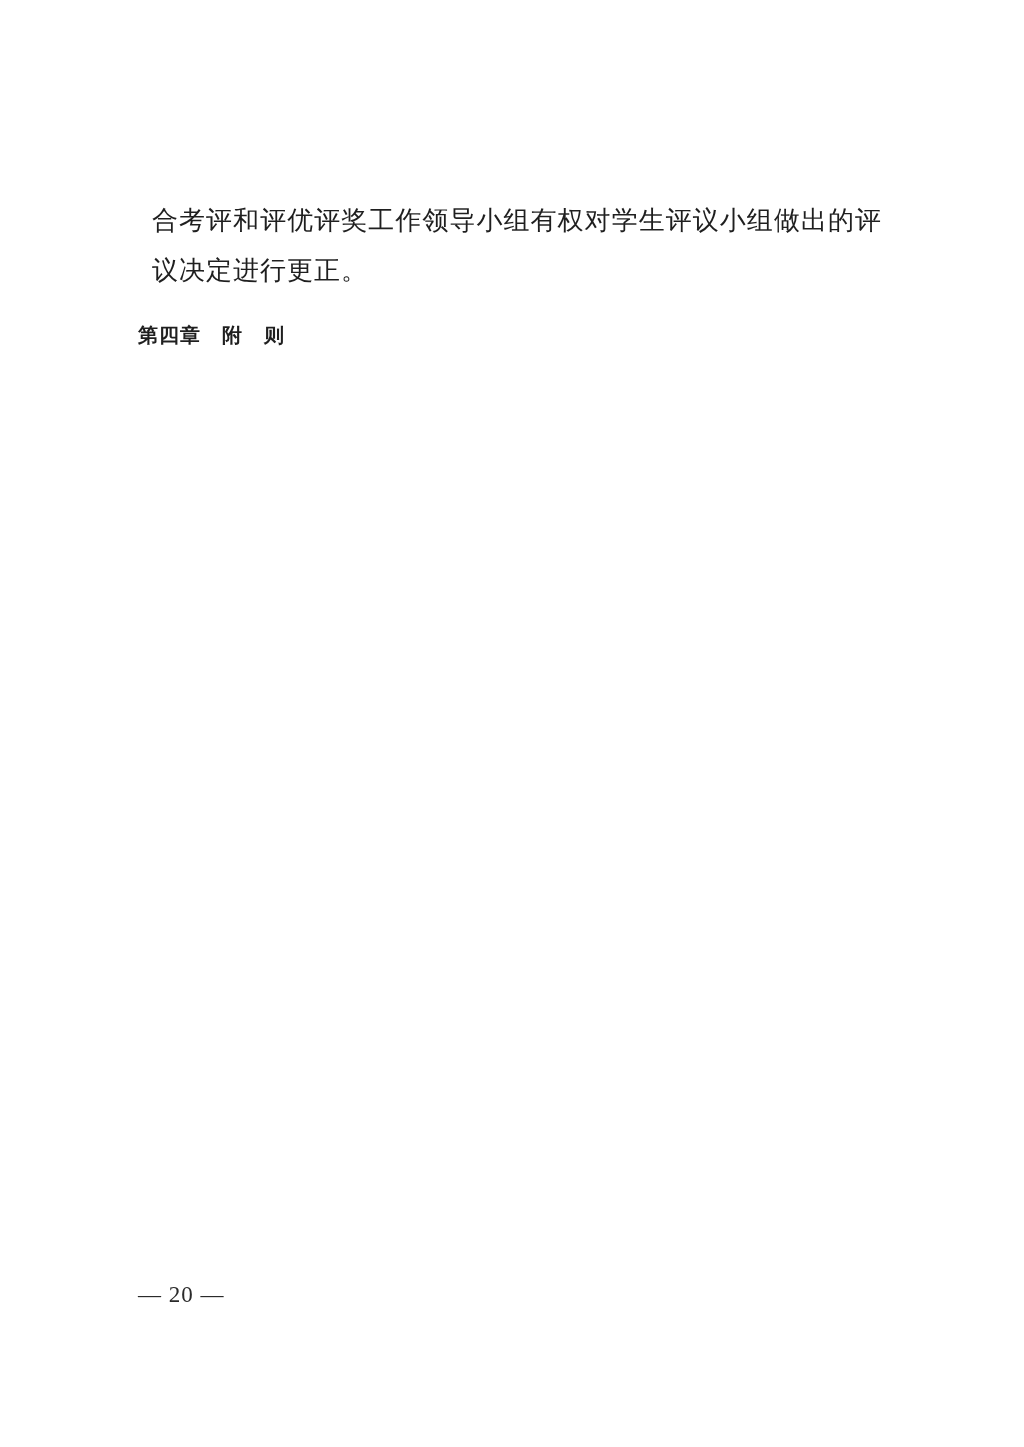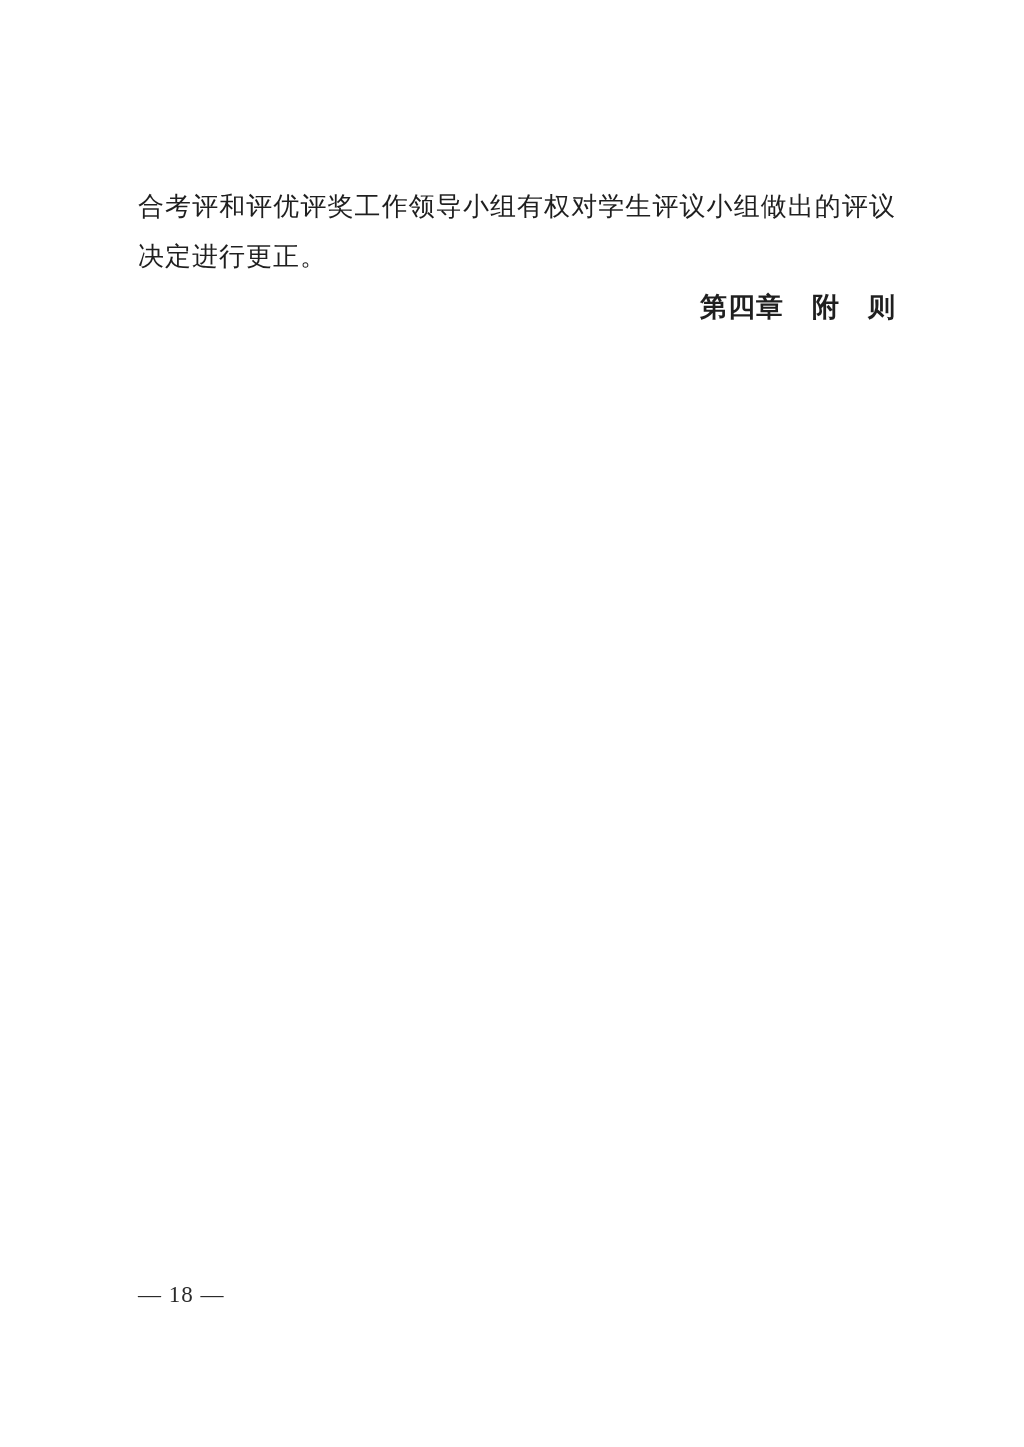--- a/index.html
+++ b/index.html
@@ -16,33 +16,33 @@
     font-family: "Liberation Serif", "DejaVu Serif", serif;
     color: #1f1f1f;
   }
   .content {
     position: absolute;
     left: 138px;
     top: 182px;
     width: 758px;
   }
   .para {
-    margin: 0;
+    margin: 14px;
     font-size: 26px;
     line-height: 50px;
     letter-spacing: 1px;
     text-align: justify;
     text-justify: inter-ideograph;
   }
   .chapter-heading {
     margin: 0;
-    font-size: 27px;
+    font-size: 20px;
     line-height: 50px;
     font-weight: bold;
-    text-align: right;
+    text-align: left;
     letter-spacing: 1px;
   }
   .article-para {
     text-indent: 52px;
   }
   .article-label {
     font-weight: bold;
     margin-right: 26px;
   }
   .page-footer {
@@ -57,15 +57,15 @@
 </style>
 </head>
 <body>
 
 <div class="page">
   <div class="content">
     <p class="para">合考评和评优评奖工作领导小组有权对学生评议小组做出的评议决定进行更正。</p>
     <h2 class="chapter-heading">第四章　附　则</h2>
   </div>
   <div class="page-footer">
-    <span>— 18 —</span>
+    <span>— 20 —</span>
   </div>
 </div>
 
 </body></html>

